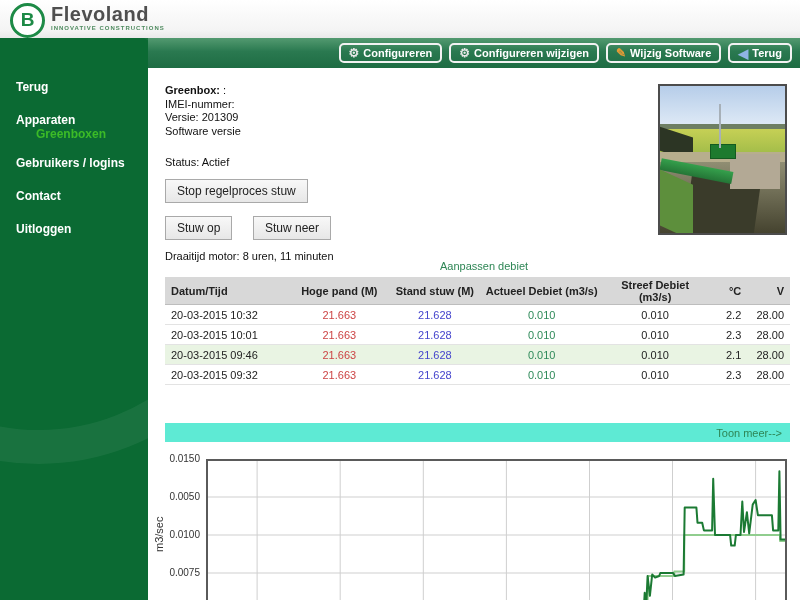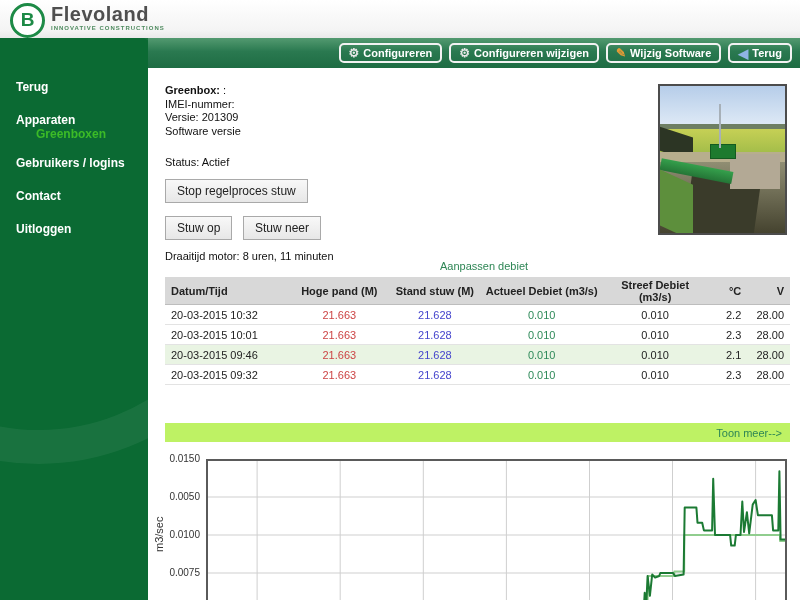--- a/index.html
+++ b/index.html
@@ -36,21 +36,21 @@
   .nav-item{position:absolute;left:16px;color:#fff;font-weight:bold;font-size:12px;cursor:pointer;}
   .nav-sub{position:absolute;left:36px;color:#3cbb27;font-weight:bold;font-size:12px;cursor:pointer;}
   
   .info-block{position:absolute;left:165px;top:84px;font-size:11px;color:#111;line-height:13.5px;}
   .info-block b{font-weight:bold;}
   .status-line{position:absolute;left:165px;top:156px;font-size:11px;color:#111;}
   .btn{position:absolute;font-size:12px;color:#222;background:linear-gradient(180deg,#f8f8f8,#e7e7e7);
     border:1px solid #a9a9a9;padding:4px 11px;cursor:pointer;font-family:"Liberation Sans",sans-serif;}
   .btn-stop{left:165px;top:179px;}
   .btn-up{left:165px;top:216px;}
-  .btn-down{left:243px;top:216px;}
+  .btn-down{left:253px;top:216px;}
   .runtime{position:absolute;left:165px;top:250px;font-size:11px;color:#111;}
   .adjust-link{position:absolute;left:440px;top:260px;font-size:11px;color:#2e8655;cursor:pointer;}
   
   .photo{position:absolute;left:658px;top:84px;width:129px;height:151px;
     border:2px solid #4c4c4c;box-sizing:border-box;overflow:hidden;background:#8e8d74;}
   .photo div{position:absolute;}
   .ph-sky{left:0;top:0;width:100%;height:27%;background:linear-gradient(180deg,#b6cde9,#dfeaf6);}
   .ph-trees{left:0;top:26%;width:100%;height:4%;background:#6e7f63;}
   .ph-field{left:0;top:29.5%;width:100%;height:16%;background:linear-gradient(180deg,#c6d055,#a3bd49);}
   .ph-bank{left:0;top:45%;width:100%;height:9%;background:#b7ae8d;}
@@ -68,21 +68,21 @@
   .grid td{height:19px;padding:0 3px;border-bottom:1px solid #e3e3e3;color:#222;}
   .grid tr.alt td{background:#e9f4e3;}
   .c0{width:125px;text-align:left;padding-left:6px !important;}
   .c1{width:100px;text-align:center;}
   .c2{width:95px;text-align:center;}
   .c3{width:125px;text-align:center;}
   .c4{width:110px;text-align:center;}
   .c5{width:32px;text-align:right;}
   .c6{width:38px;text-align:right;padding-right:6px !important;}
   td.c1{color:#cc4444;} td.c2{color:#4444cc;} td.c3{color:#2f8a5a;}
-  .table-footer{position:absolute;left:165px;top:423px;width:625px;height:19px;background:#bef264;
+  .table-footer{position:absolute;left:165px;top:423px;width:625px;height:19px;background:#5eead4;
     display:flex;align-items:center;justify-content:flex-end;box-sizing:border-box;padding-right:8px;}
   .more-link{font-size:11px;color:#2e8655;cursor:pointer;}
   
   .ytick{position:absolute;width:40px;text-align:right;font-size:10px;color:#333;}
   .ylab{position:absolute;left:153px;top:552px;transform:rotate(-90deg);transform-origin:left top;
     font-size:11px;color:#333;white-space:nowrap;}
   .chart-box{position:absolute;left:206px;top:459px;width:581px;height:234px;background:#fff;}
 </style>
 </head>
 <body>

